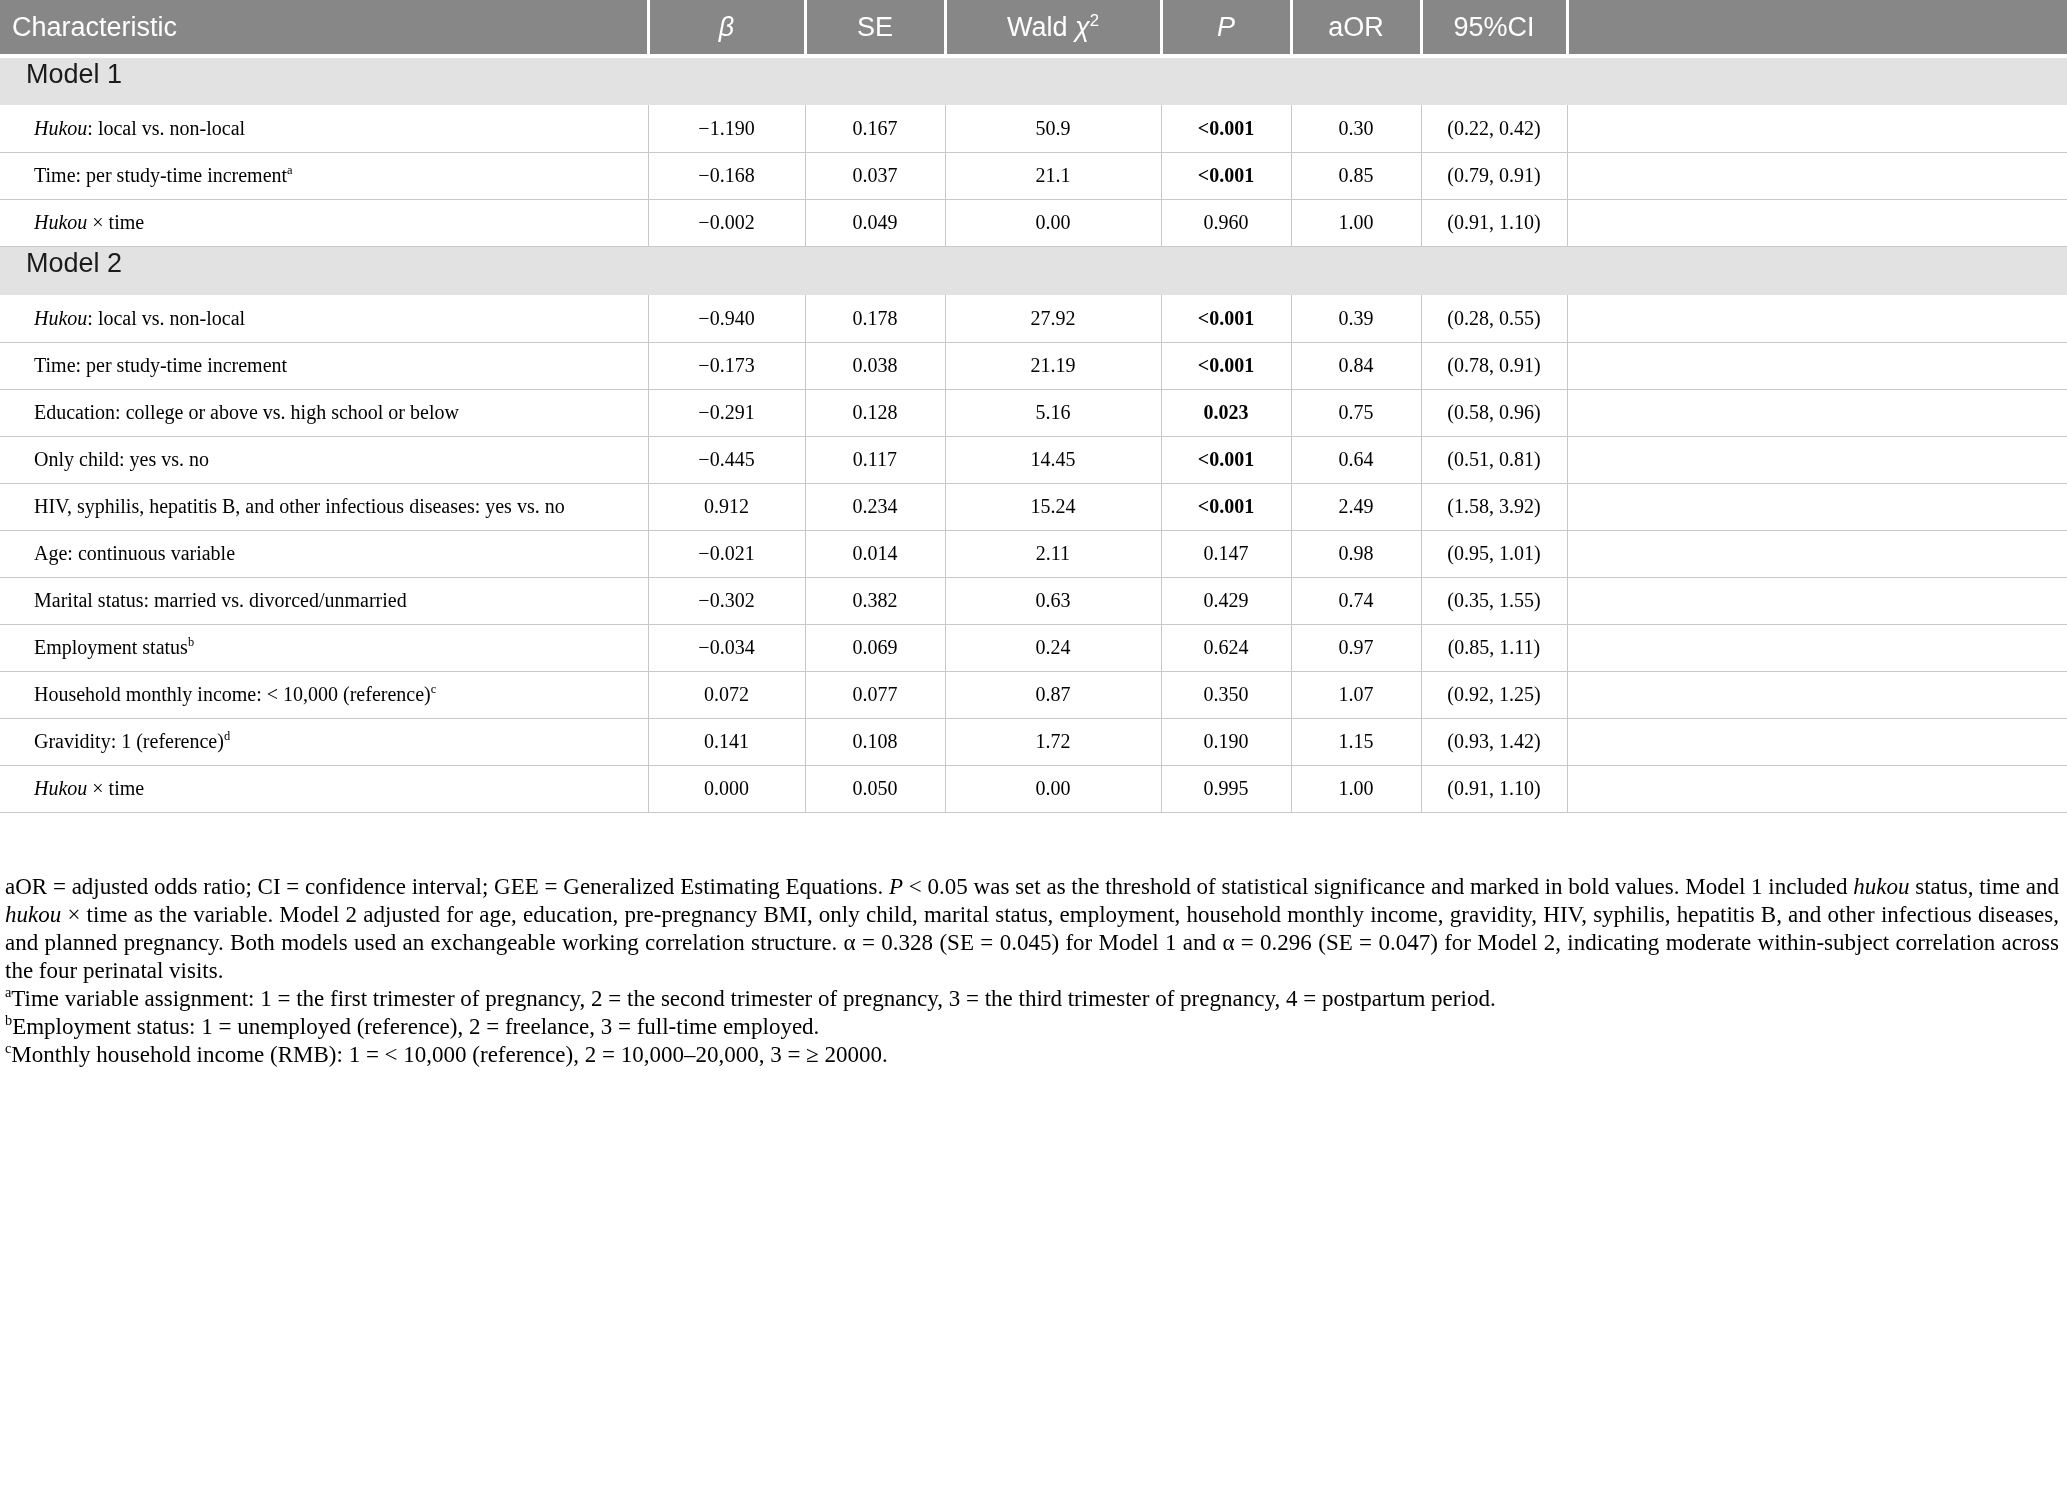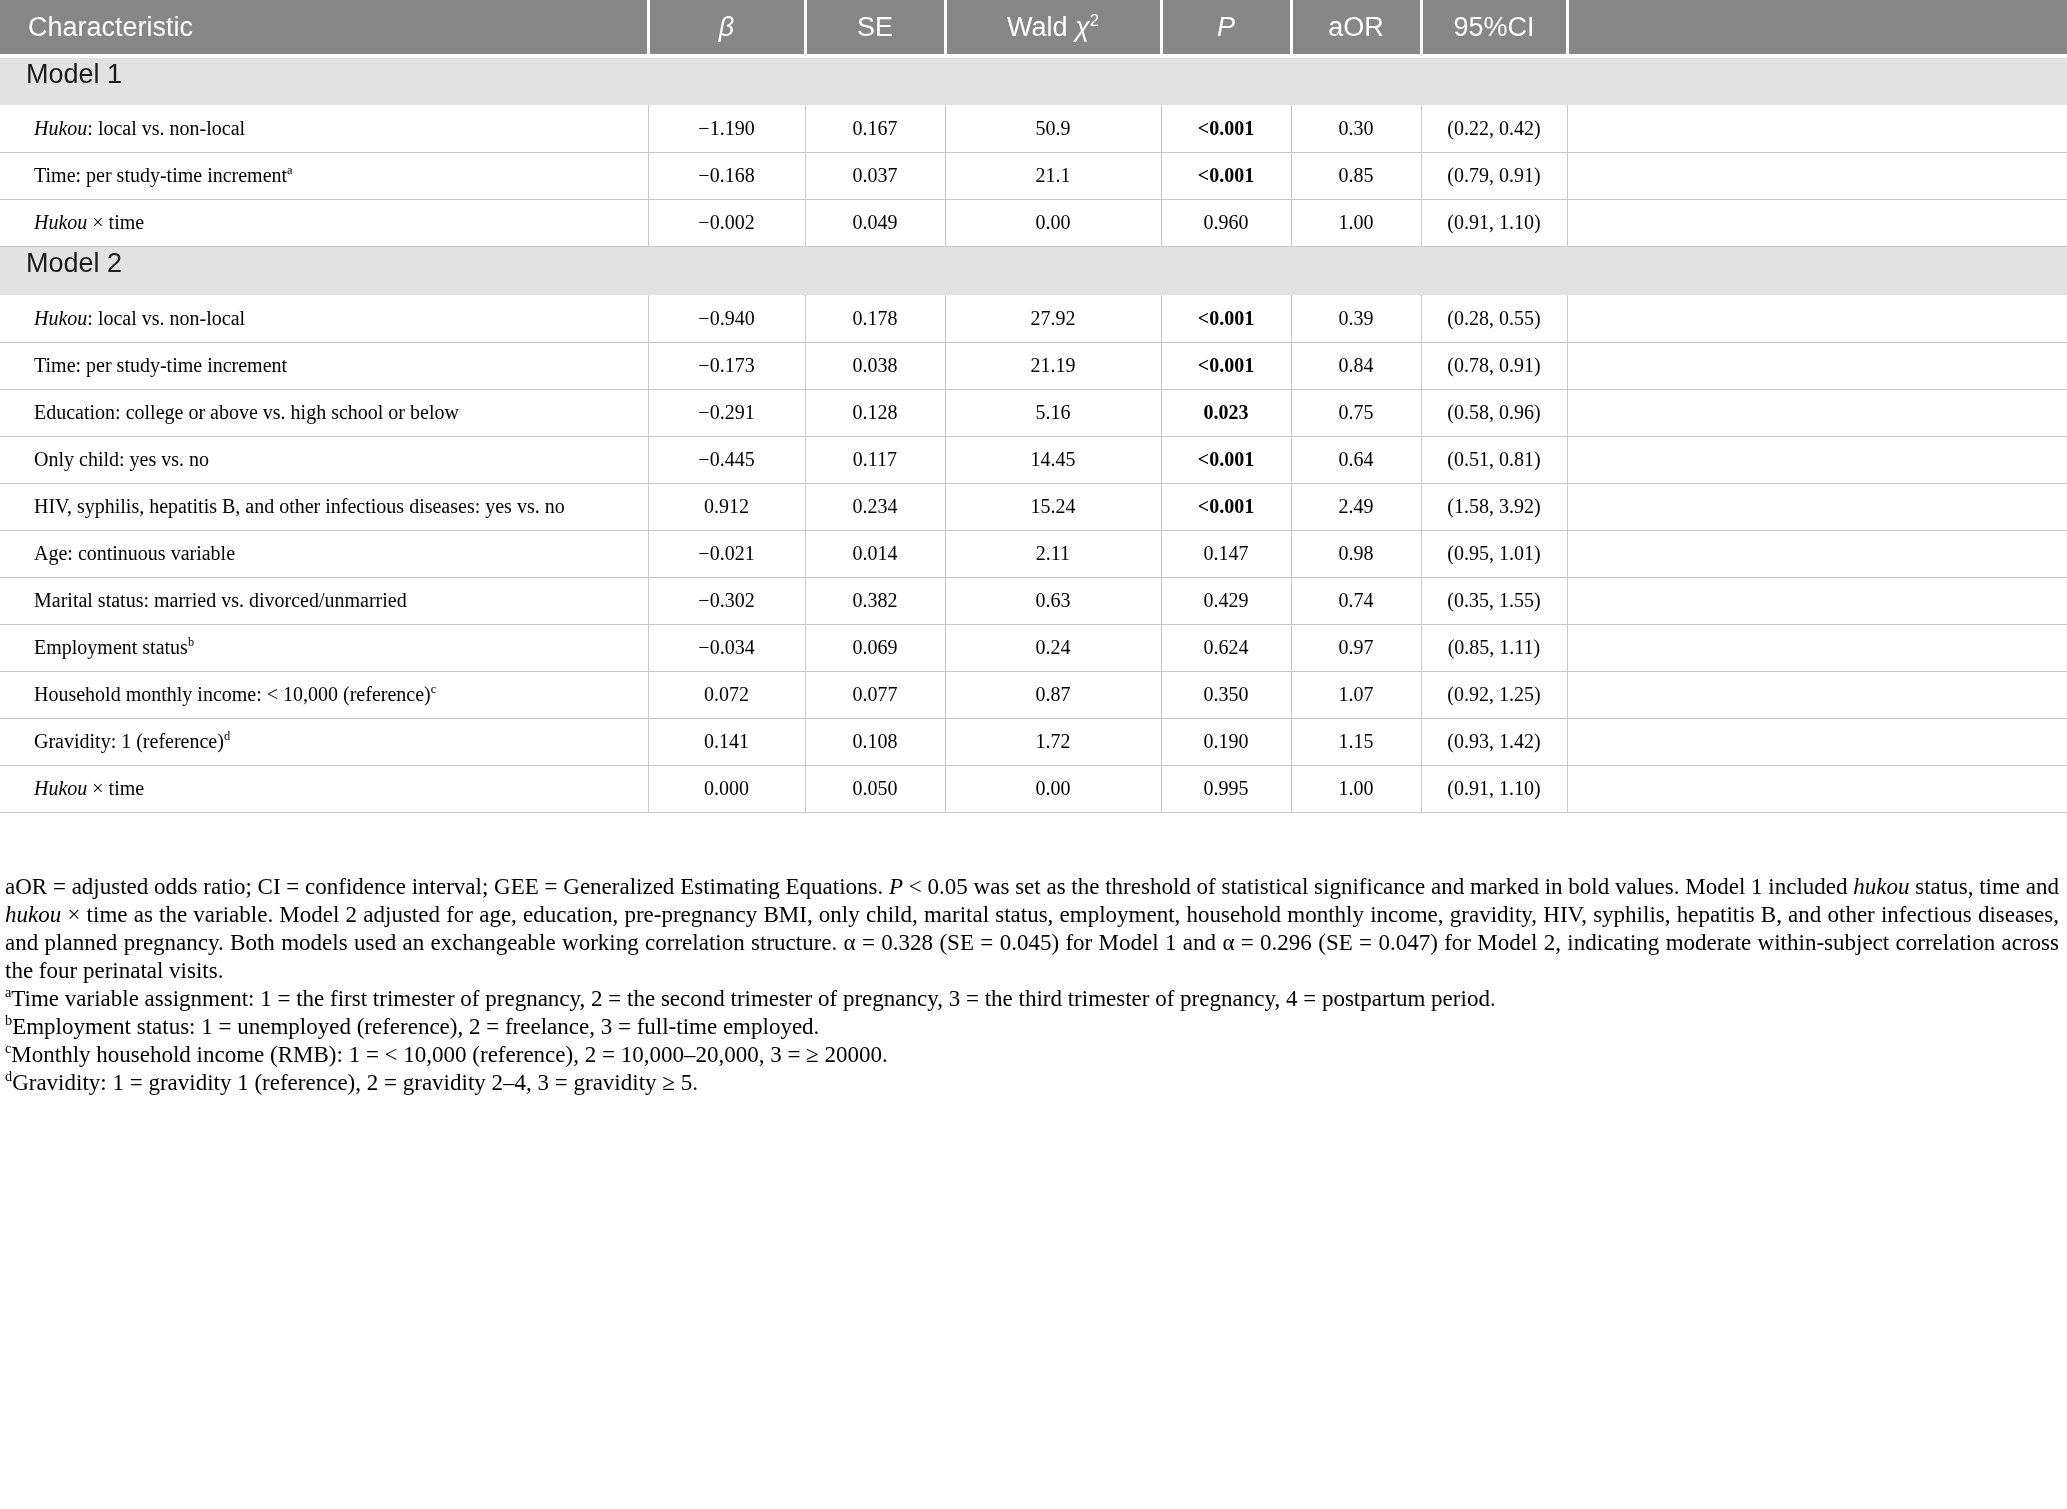--- a/index.html
+++ b/index.html
@@ -28,21 +28,21 @@
     font-family:"Liberation Sans",sans-serif;
     font-weight:400;
     font-size:27px;
     height:56px;
     text-align:center;
     vertical-align:middle;
     border-left:3px solid #fff;
     border-bottom:4px solid #fff;
     padding:0;
   }
-  thead th.col-characteristic{text-align:left;padding-left:28px;border-left:none;margin-top:32px;}
+  thead th.col-characteristic{text-align:left;padding-left:12px;border-left:none;margin-top:32px;}
   thead th sup{font-size:0.62em;line-height:0;}
 
   .section-row td{
     background:var(--section-bg);
     font-family:"Liberation Sans",sans-serif;
     font-weight:400;
     font-size:27px;
     color:#1b1b1b;
     height:49px;
     padding:0 0 15px 26px;
@@ -259,15 +259,14 @@
           <td class="col-ci">(0.91, 1.10)</td>
           <td class="col-filler"></td>
         </tr>
       </tbody>
   </table>
   <div class="footnotes">
       <p class="main">aOR = adjusted odds ratio; CI = confidence interval; GEE = Generalized Estimating Equations. <i>P</i> &lt; 0.05 was set as the threshold of statistical significance and marked in bold values. Model 1 included <i>hukou</i> status, time and <i>hukou</i> × time as the variable. Model 2 adjusted for age, education, pre-pregnancy BMI, only child, marital status, employment, household monthly income, gravidity, HIV, syphilis, hepatitis B, and other infectious diseases, and planned pregnancy. Both models used an exchangeable working correlation structure. α = 0.328 (SE = 0.045) for Model 1 and α = 0.296 (SE = 0.047) for Model 2, indicating moderate within-subject correlation across the four perinatal visits.</p>
       <p><sup>a</sup>Time variable assignment: 1 = the first trimester of pregnancy, 2 = the second trimester of pregnancy, 3 = the third trimester of pregnancy, 4 = postpartum period.</p>
       <p><sup>b</sup>Employment status: 1 = unemployed (reference), 2 = freelance, 3 = full-time employed.</p>
       <p><sup>c</sup>Monthly household income (RMB): 1 = &lt; 10,000 (reference), 2 = 10,000–20,000, 3 = ≥ 20000.</p>
-      <p><sup>d</sup>Gravidity: 1 = gravidity 1 (reference), 2 = gravidity 2–4, 3 = gravidity ≥ 5.</p>
     </div>
 </div>
 
 </body></html>

